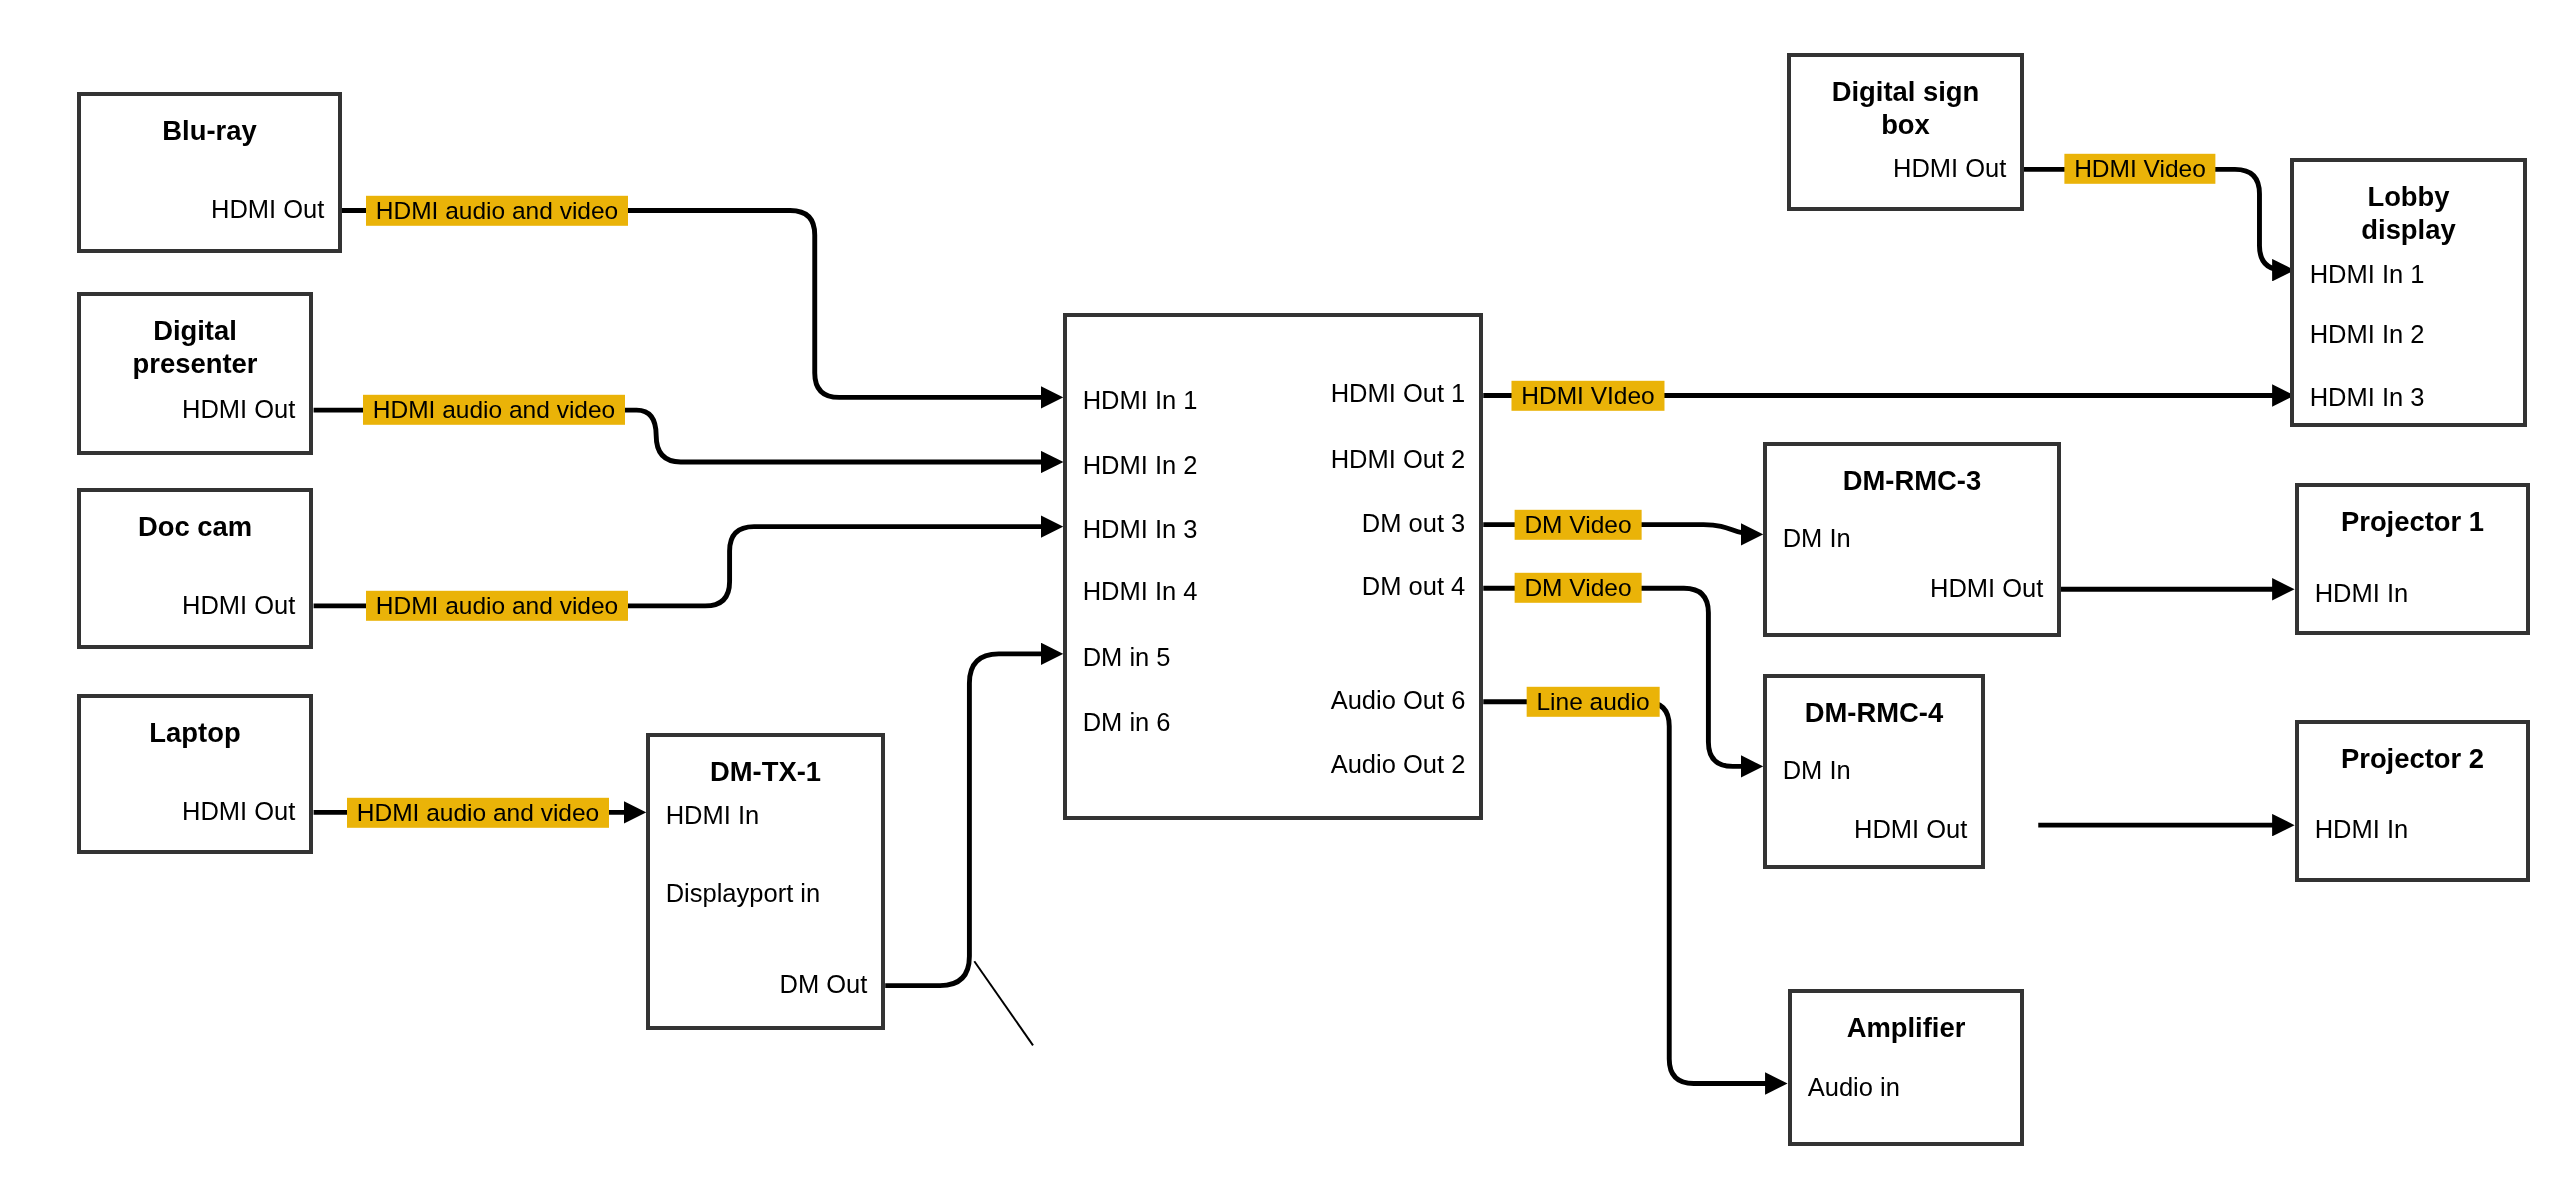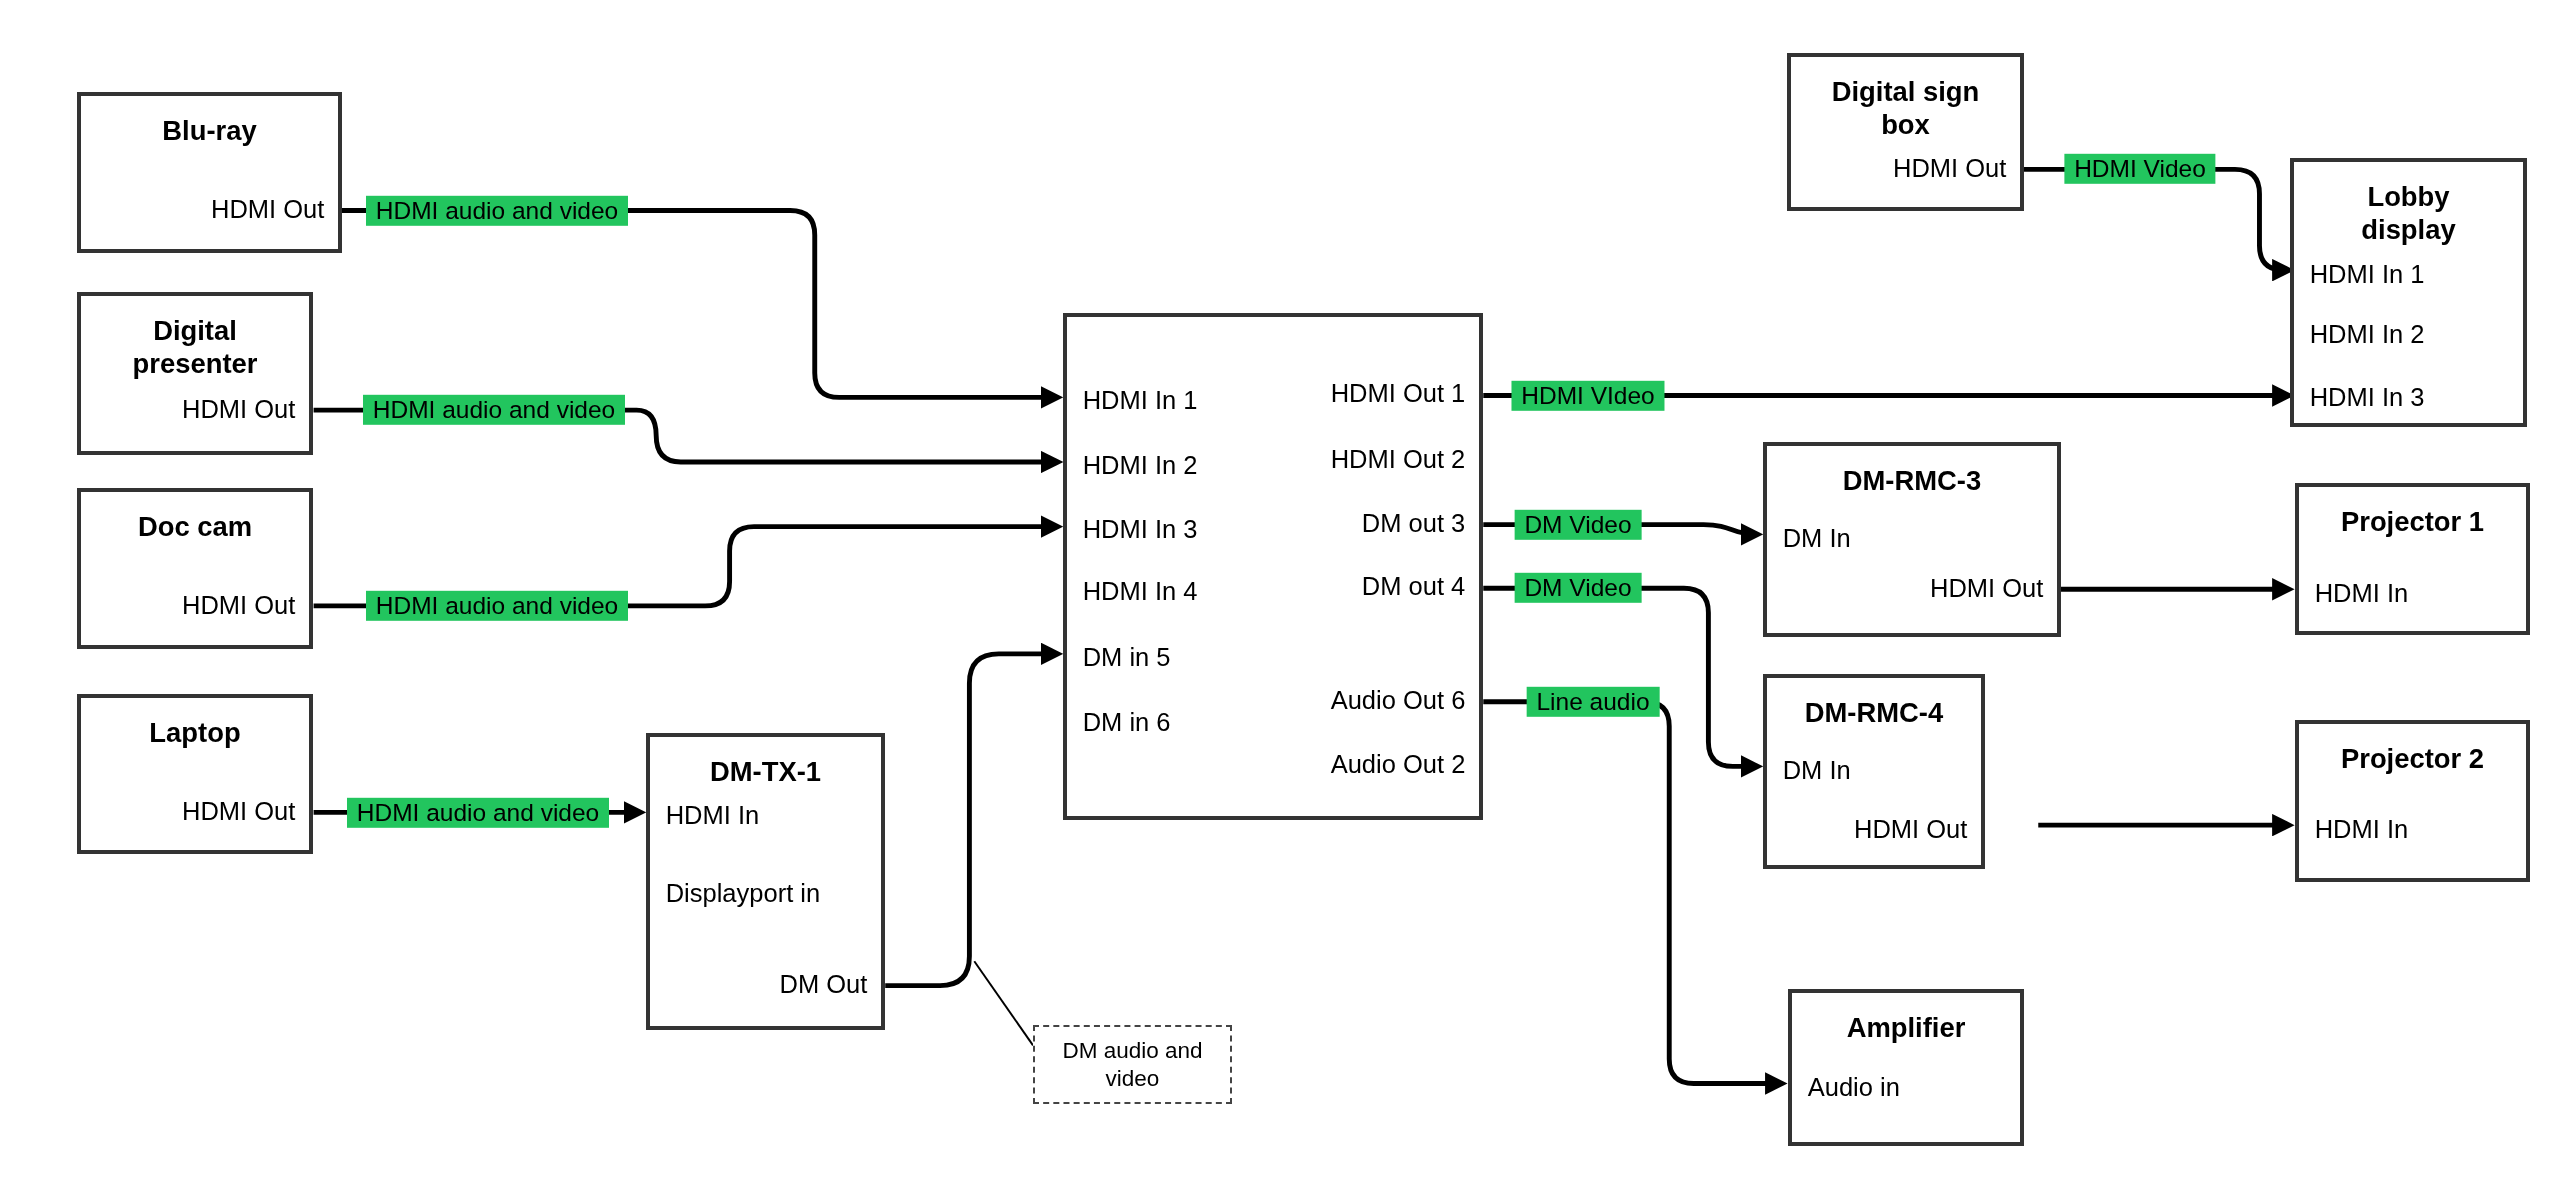--- a/index.html
+++ b/index.html
@@ -6,21 +6,21 @@
   body{width:2576px;height:1201px;position:relative;overflow:hidden;
        font-family:"Liberation Sans","DejaVu Sans",sans-serif;color:#000;}
   #canvas{position:absolute;left:0;top:0;width:2576px;height:1201px;}
   #wires{position:absolute;left:0;top:0;z-index:1;}
   .node{position:absolute;background:#fff;border:4.9px solid #333;box-sizing:border-box;z-index:2;}
   .node-title{position:absolute;top:17.6px;left:0;right:0;margin:0 auto;text-align:center;
               font-weight:bold;font-size:27.4px;line-height:33px;}
   .port{position:absolute;font-size:25.5px;line-height:27.4px;transform:translateY(-50%);white-space:nowrap;}
   .port.pl{left:15.7px;text-align:left;}
   .port.pr{right:13.7px;text-align:left;}
-  .conn-label{position:absolute;transform:translate(-50%,-50%);background:#22c55e;
+  .conn-label{position:absolute;transform:translate(-50%,-50%);background:#eab308;
               padding:2px 9.8px;font-size:24.5px;line-height:26.4px;white-space:nowrap;z-index:3;}
   .callout{position:absolute;border:2px dashed #444;box-sizing:border-box;background:#fff;
            display:flex;align-items:center;justify-content:center;text-align:center;
            font-size:22.5px;line-height:27.4px;padding:3.9px 23.5px;z-index:3;}
 </style>
 </head>
 <body>
 
 <div id="canvas">
 
@@ -131,18 +131,15 @@
   <div class="conn-label" style="left:497px;top:211px">HDMI audio and video</div>
   <div class="conn-label" style="left:494px;top:410px">HDMI audio and video</div>
   <div class="conn-label" style="left:497px;top:606px">HDMI audio and video</div>
   <div class="conn-label" style="left:478px;top:813px">HDMI audio and video</div>
   <div class="conn-label" style="left:1588px;top:396px">HDMI VIdeo</div>
   <div class="conn-label" style="left:2140px;top:169px">HDMI Video</div>
   <div class="conn-label" style="left:1578px;top:525px">DM Video</div>
   <div class="conn-label" style="left:1578px;top:588px">DM Video</div>
   <div class="conn-label" style="left:1593px;top:702px">Line audio</div>
 
-  <div class="callout" style="left:1033px;top:1025px;width:199px;height:79px">
-    <span>DM audio and video</span>
-  </div>
 
 </div>
 
 
 </body></html>

